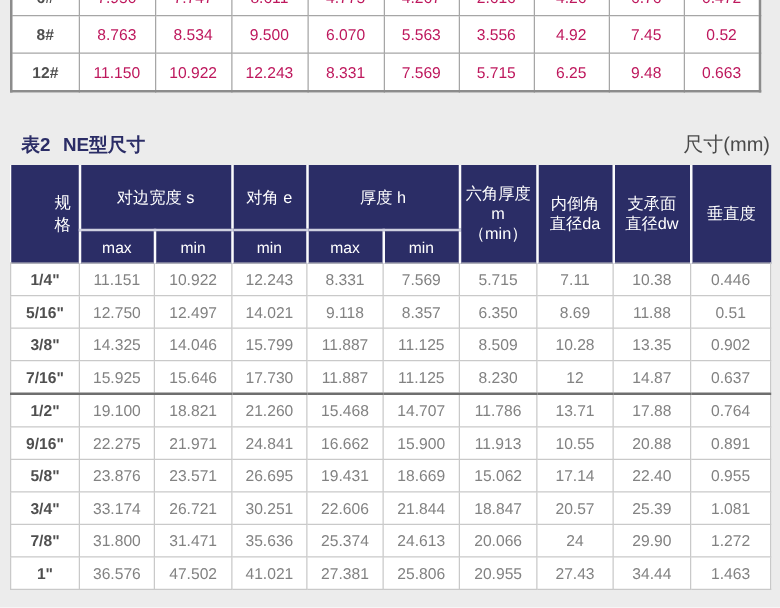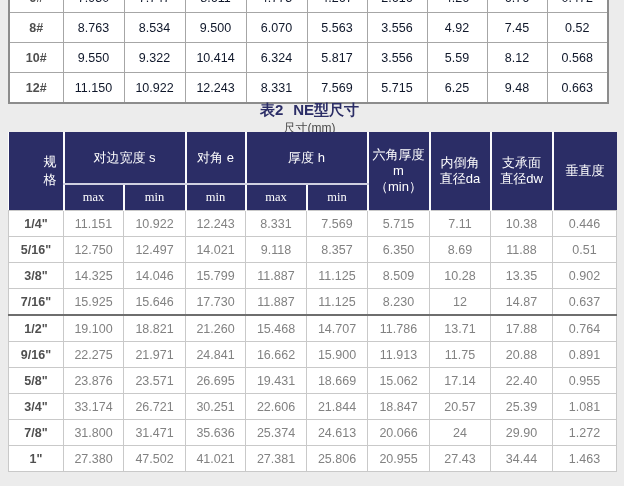--- a/index.html
+++ b/index.html
@@ -18,49 +18,49 @@
   }
   table.t1 {
     border-collapse: collapse; table-layout: fixed;
     width: 599px; background: #ffffff;
     border: 2px solid #8c8c8c;
   }
   table.t1 td {
     border: 1px solid #a6a6a6;
     height: 29px;
     text-align: center; vertical-align: middle;
-    font-size: 12.5px; color: #0f172a;
+    font-size: 12.5px; color: #be185d;
     padding: 0;
   }
   table.t1 td.spec { color: #4f4f4f; font-weight: bold; }
 
   
   .title-row {
-    position: absolute; top: 101px; left: 3px; right: 8px; height: 31px;
-    display: flex; justify-content: space-between; align-items: center; flex-direction: column;
+    position: absolute; top: 101px; left: 17px; right: 8px; height: 31px;
+    display: flex; justify-content: space-between; align-items: center;
   }
   .t2-title { font-size: 15px; font-weight: bold; color: #2b2d66; }
   .t2-title .sp { display: inline-block; width: 10px; }
-  .unit-label { font-size: 12px; color: #4a4a4a; }
+  .unit-label { font-size: 16px; color: #4a4a4a; }
 
   
   .t2-wrap { position: absolute; left: 8px; top: 132px; }
   table.t2 {
     border-collapse: collapse; table-layout: fixed;
     width: 608px; background: #ffffff;
   }
   table.t2 thead th {
     background: #2b2d66; color: #ffffff;
     font-size: 13px; font-weight: normal;
     text-align: center; vertical-align: middle;
     padding: 0 2px;
     word-break: break-all;
   }
   table.t2 thead tr.hr1 th { height: 51px; }
-  table.t2 thead tr.hr2 th { height: 25px; font-size: 12.5px; font-family: Liberation Serif, serif; }
+  table.t2 thead tr.hr2 th { height: 25px; font-size: 12.5px; }
   table.t2 thead th { border-left: 2px solid #fbfbfd; }
   table.t2 thead th.first { border-left: none; padding-left: 31px; }
   table.t2 thead th.grp { border-bottom: 2px solid #cfd0e0; }
   table.t2 tbody td {
     border: 1px solid #c9c9c9;
     height: 25px;
     text-align: center; vertical-align: middle;
     font-size: 12.5px; color: #828282;
     padding: 0;
   }
@@ -102,32 +102,20 @@
         <td class="spec">8#</td>
         <td>8.763</td>
         <td>8.534</td>
         <td>9.500</td>
         <td>6.070</td>
         <td>5.563</td>
         <td>3.556</td>
         <td>4.92</td>
         <td>7.45</td>
         <td>0.52</td>
-      </tr>
-      <tr>
-        <td class="spec">10#</td>
-        <td>9.550</td>
-        <td>9.322</td>
-        <td>10.414</td>
-        <td>6.324</td>
-        <td>5.817</td>
-        <td>3.556</td>
-        <td>5.59</td>
-        <td>8.12</td>
-        <td>0.568</td>
       </tr>
       <tr>
         <td class="spec">12#</td>
         <td>11.150</td>
         <td>10.922</td>
         <td>12.243</td>
         <td>8.331</td>
         <td>7.569</td>
         <td>5.715</td>
         <td>6.25</td>
@@ -249,21 +237,21 @@
         <td>0.764</td>
       </tr>
       <tr>
         <td class="spec">9/16"</td>
         <td>22.275</td>
         <td>21.971</td>
         <td>24.841</td>
         <td>16.662</td>
         <td>15.900</td>
         <td>11.913</td>
-        <td>11.75</td>
+        <td>10.55</td>
         <td>20.88</td>
         <td>0.891</td>
       </tr>
       <tr>
         <td class="spec">5/8"</td>
         <td>23.876</td>
         <td>23.571</td>
         <td>26.695</td>
         <td>19.431</td>
         <td>18.669</td>
@@ -291,21 +279,21 @@
         <td>35.636</td>
         <td>25.374</td>
         <td>24.613</td>
         <td>20.066</td>
         <td>24</td>
         <td>29.90</td>
         <td>1.272</td>
       </tr>
       <tr>
         <td class="spec">1"</td>
-        <td>27.380</td>
+        <td>36.576</td>
         <td>47.502</td>
         <td>41.021</td>
         <td>27.381</td>
         <td>25.806</td>
         <td>20.955</td>
         <td>27.43</td>
         <td>34.44</td>
         <td>1.463</td>
       </tr>
     </tbody>

